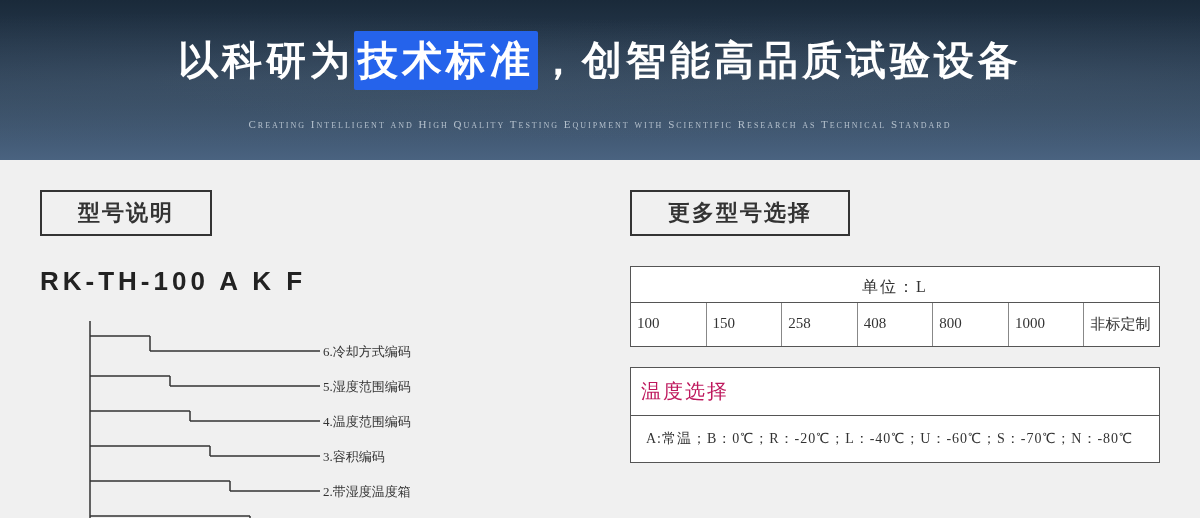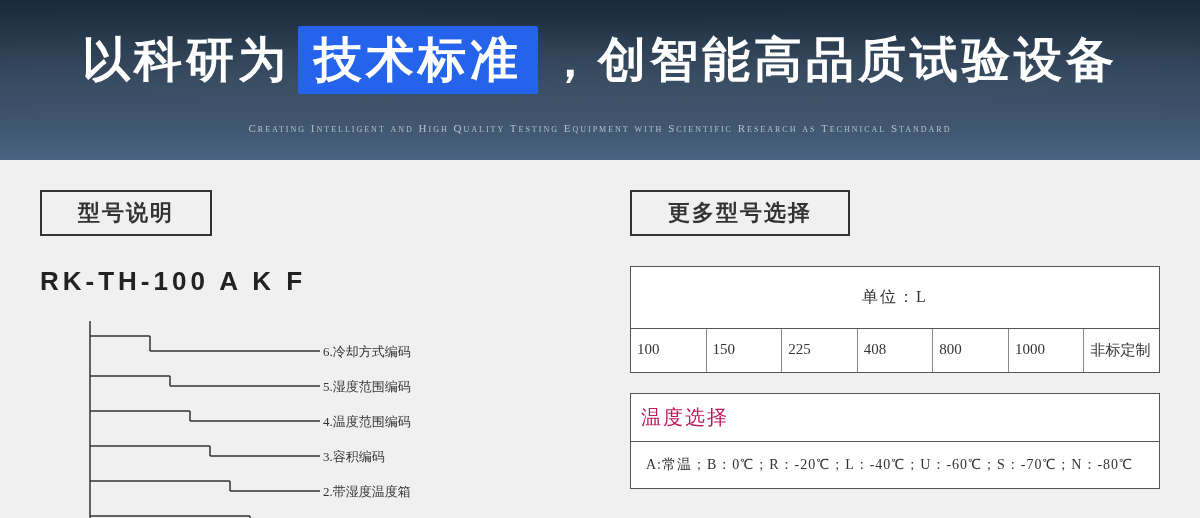--- a/index.html
+++ b/index.html
@@ -19,34 +19,33 @@
     }
     .hero::before {
       content: '';
       position: absolute;
       inset: 0;
       background: 
         radial-gradient(ellipse at 20% 50%, rgba(80,100,120,0.3) 0%, transparent 60%),
         radial-gradient(ellipse at 80% 50%, rgba(80,100,120,0.3) 0%, transparent 60%);
     }
     .hero-title {
-      font-size: 48px;
+      font-size: 40px;
       color: #ffffff;
       font-weight: bold;
       letter-spacing: 4px;
       position: relative;
       z-index: 1;
       display: flex;
       align-items: center;
-      gap: 8px;
     }
     .hero-title .highlight {
       background: #2563eb;
       color: #fff;
-      padding: 2px 16px;
+      padding: 2px 4px;
       border-radius: 2px;
     }
     .hero-subtitle {
       font-size: 11px;
       color: rgba(200,210,220,0.85);
       letter-spacing: 2px;
       margin-top: 28px;
       position: relative;
       z-index: 1;
       font-family: 'Times New Roman', serif;
@@ -104,25 +103,26 @@
     }
 
     .table-container {
       border: 1.5px solid #555;
       margin-bottom: 20px;
       background: #fff;
     }
 
     .table-header {
       text-align: center;
-      padding: 20px;
+      padding: 4px;
       font-size: 16px;
       letter-spacing: 2px;
       border-bottom: 1.5px solid #555;
       color: #333;
+      margin-top: 6px;
     }
 
     .table-row {
       display: flex;
     }
 
     .table-cell {
       flex: 1;
       text-align: left;
       padding: 12px 6px;
@@ -215,21 +215,21 @@
 
   <div class="right-section">
     <div class="section-title">更多型号选择</div>
 
     
     <div class="table-container">
       <div class="table-header">单位：L</div>
       <div class="table-row">
         <div class="table-cell">100</div>
         <div class="table-cell">150</div>
-        <div class="table-cell">225</div>
+        <div class="table-cell">258</div>
         <div class="table-cell">408</div>
         <div class="table-cell">800</div>
         <div class="table-cell">1000</div>
         <div class="table-cell">非标定制</div>
       </div>
     </div>
 
     
     <div class="table-container-2">
       <div class="table-header-2">温度选择</div>

